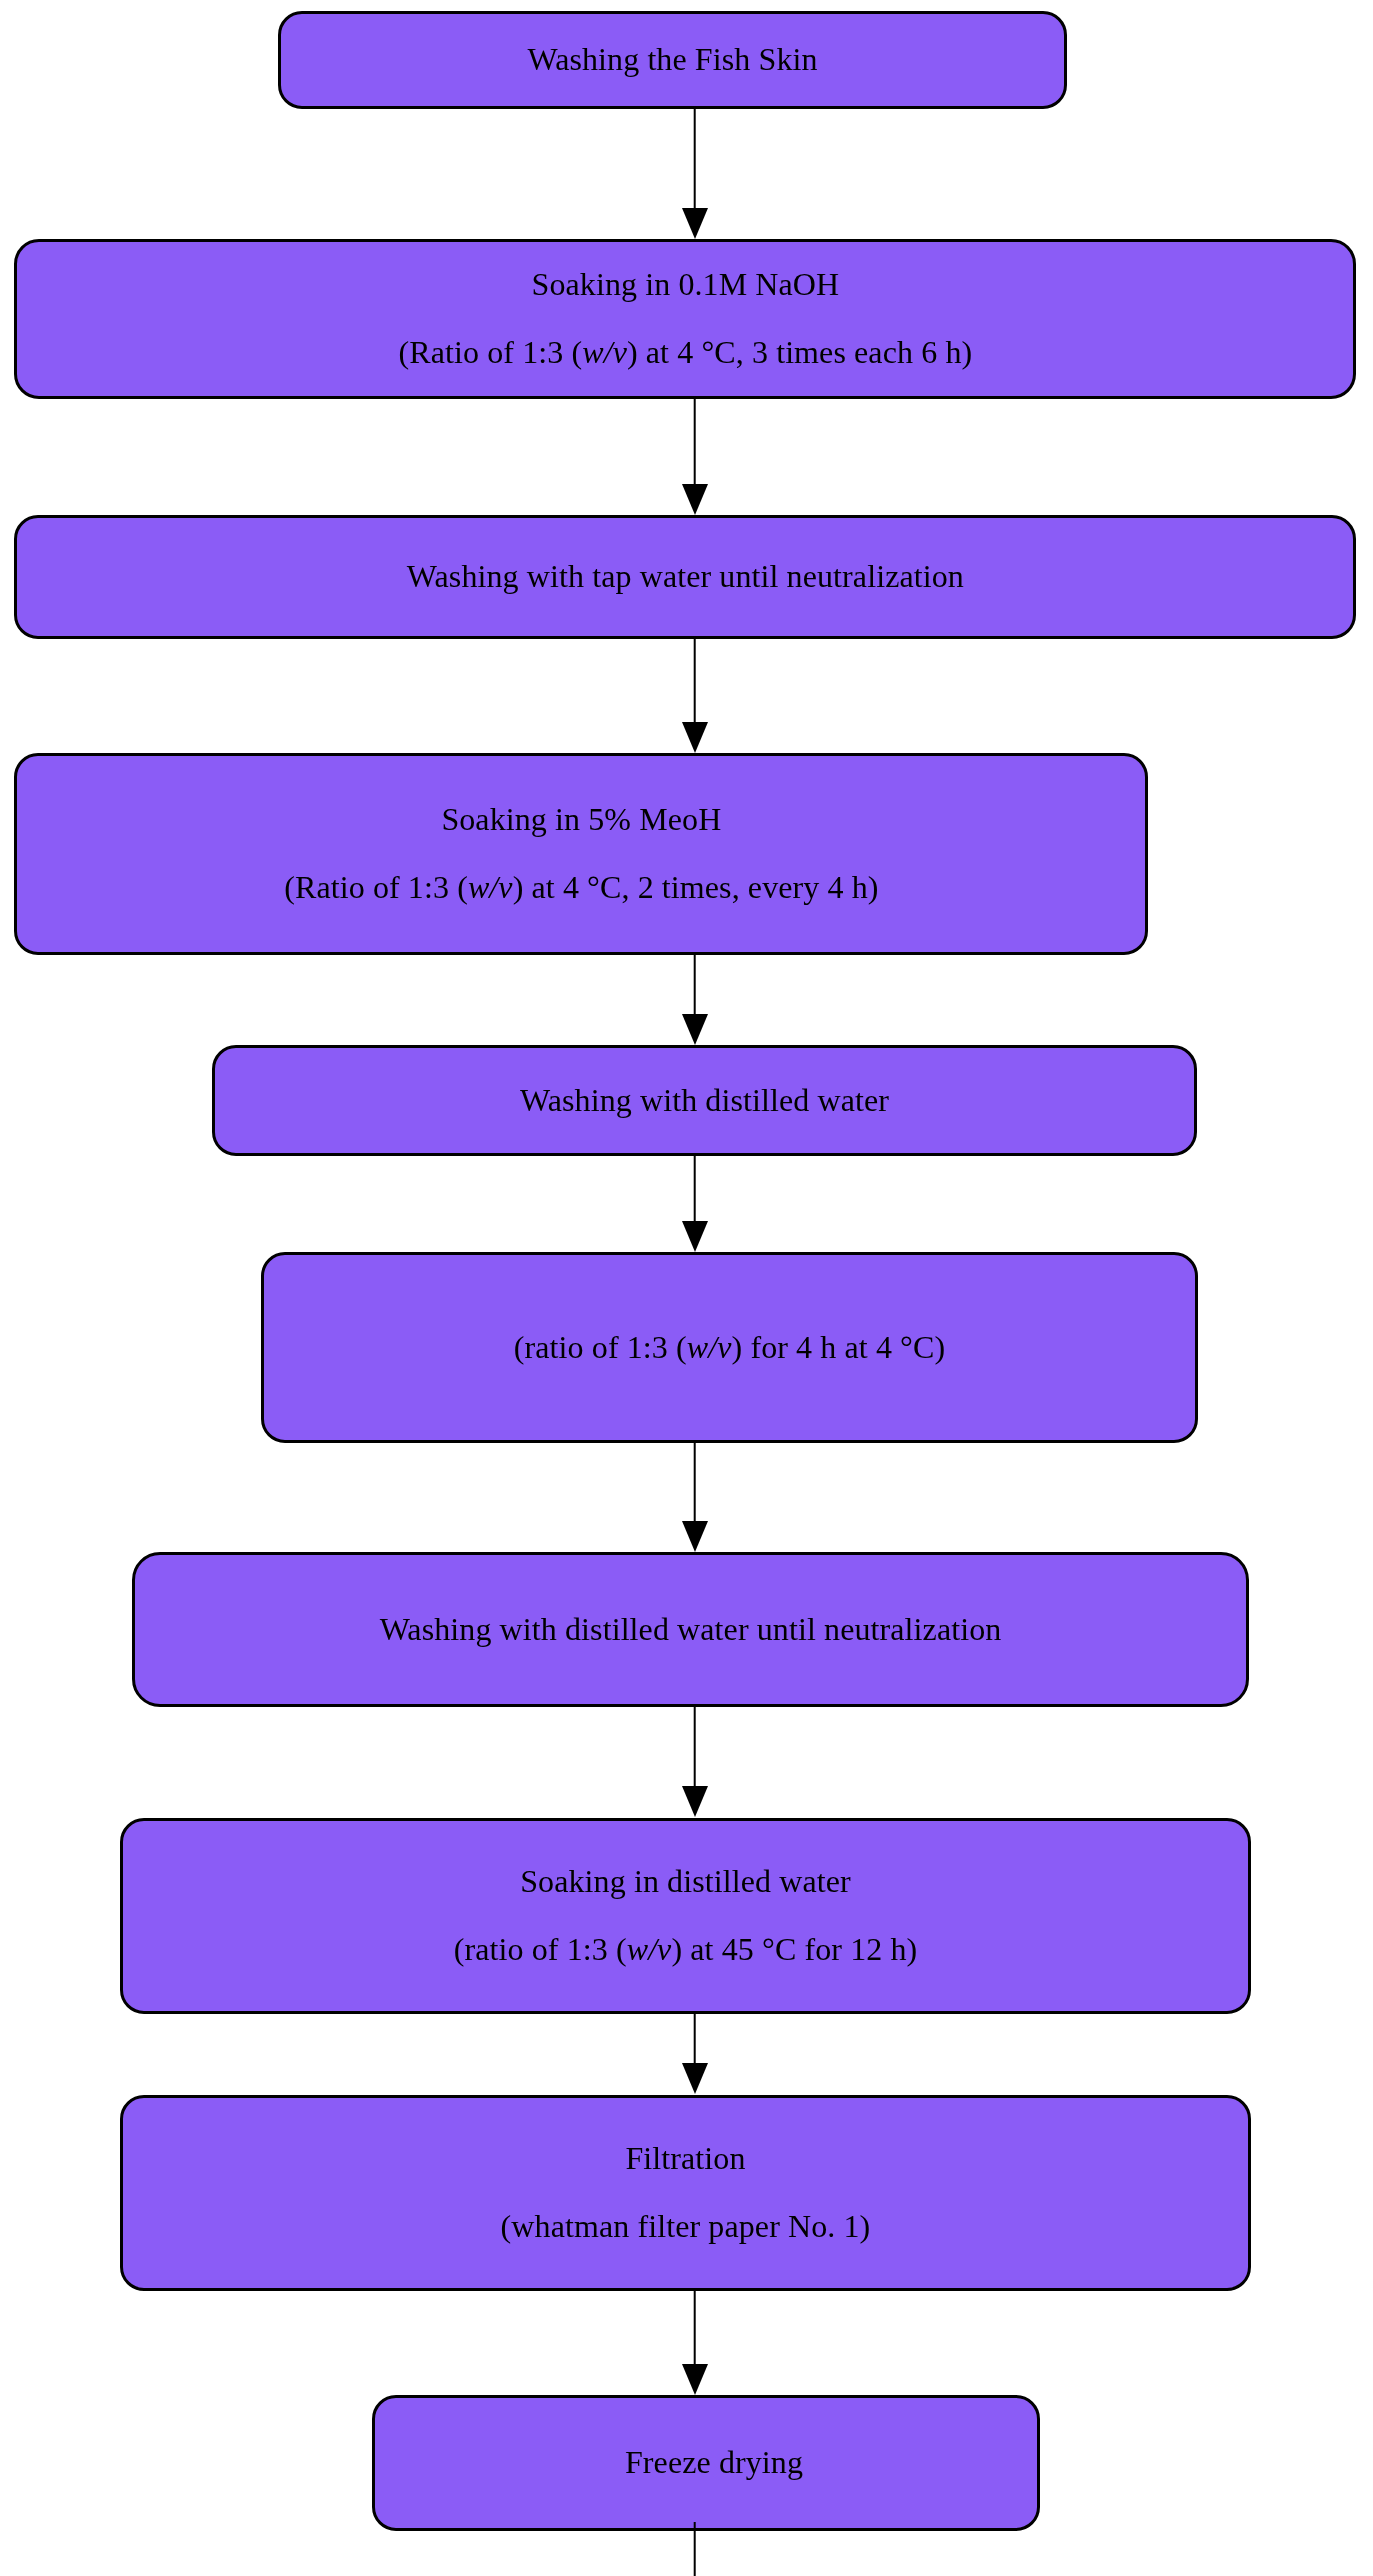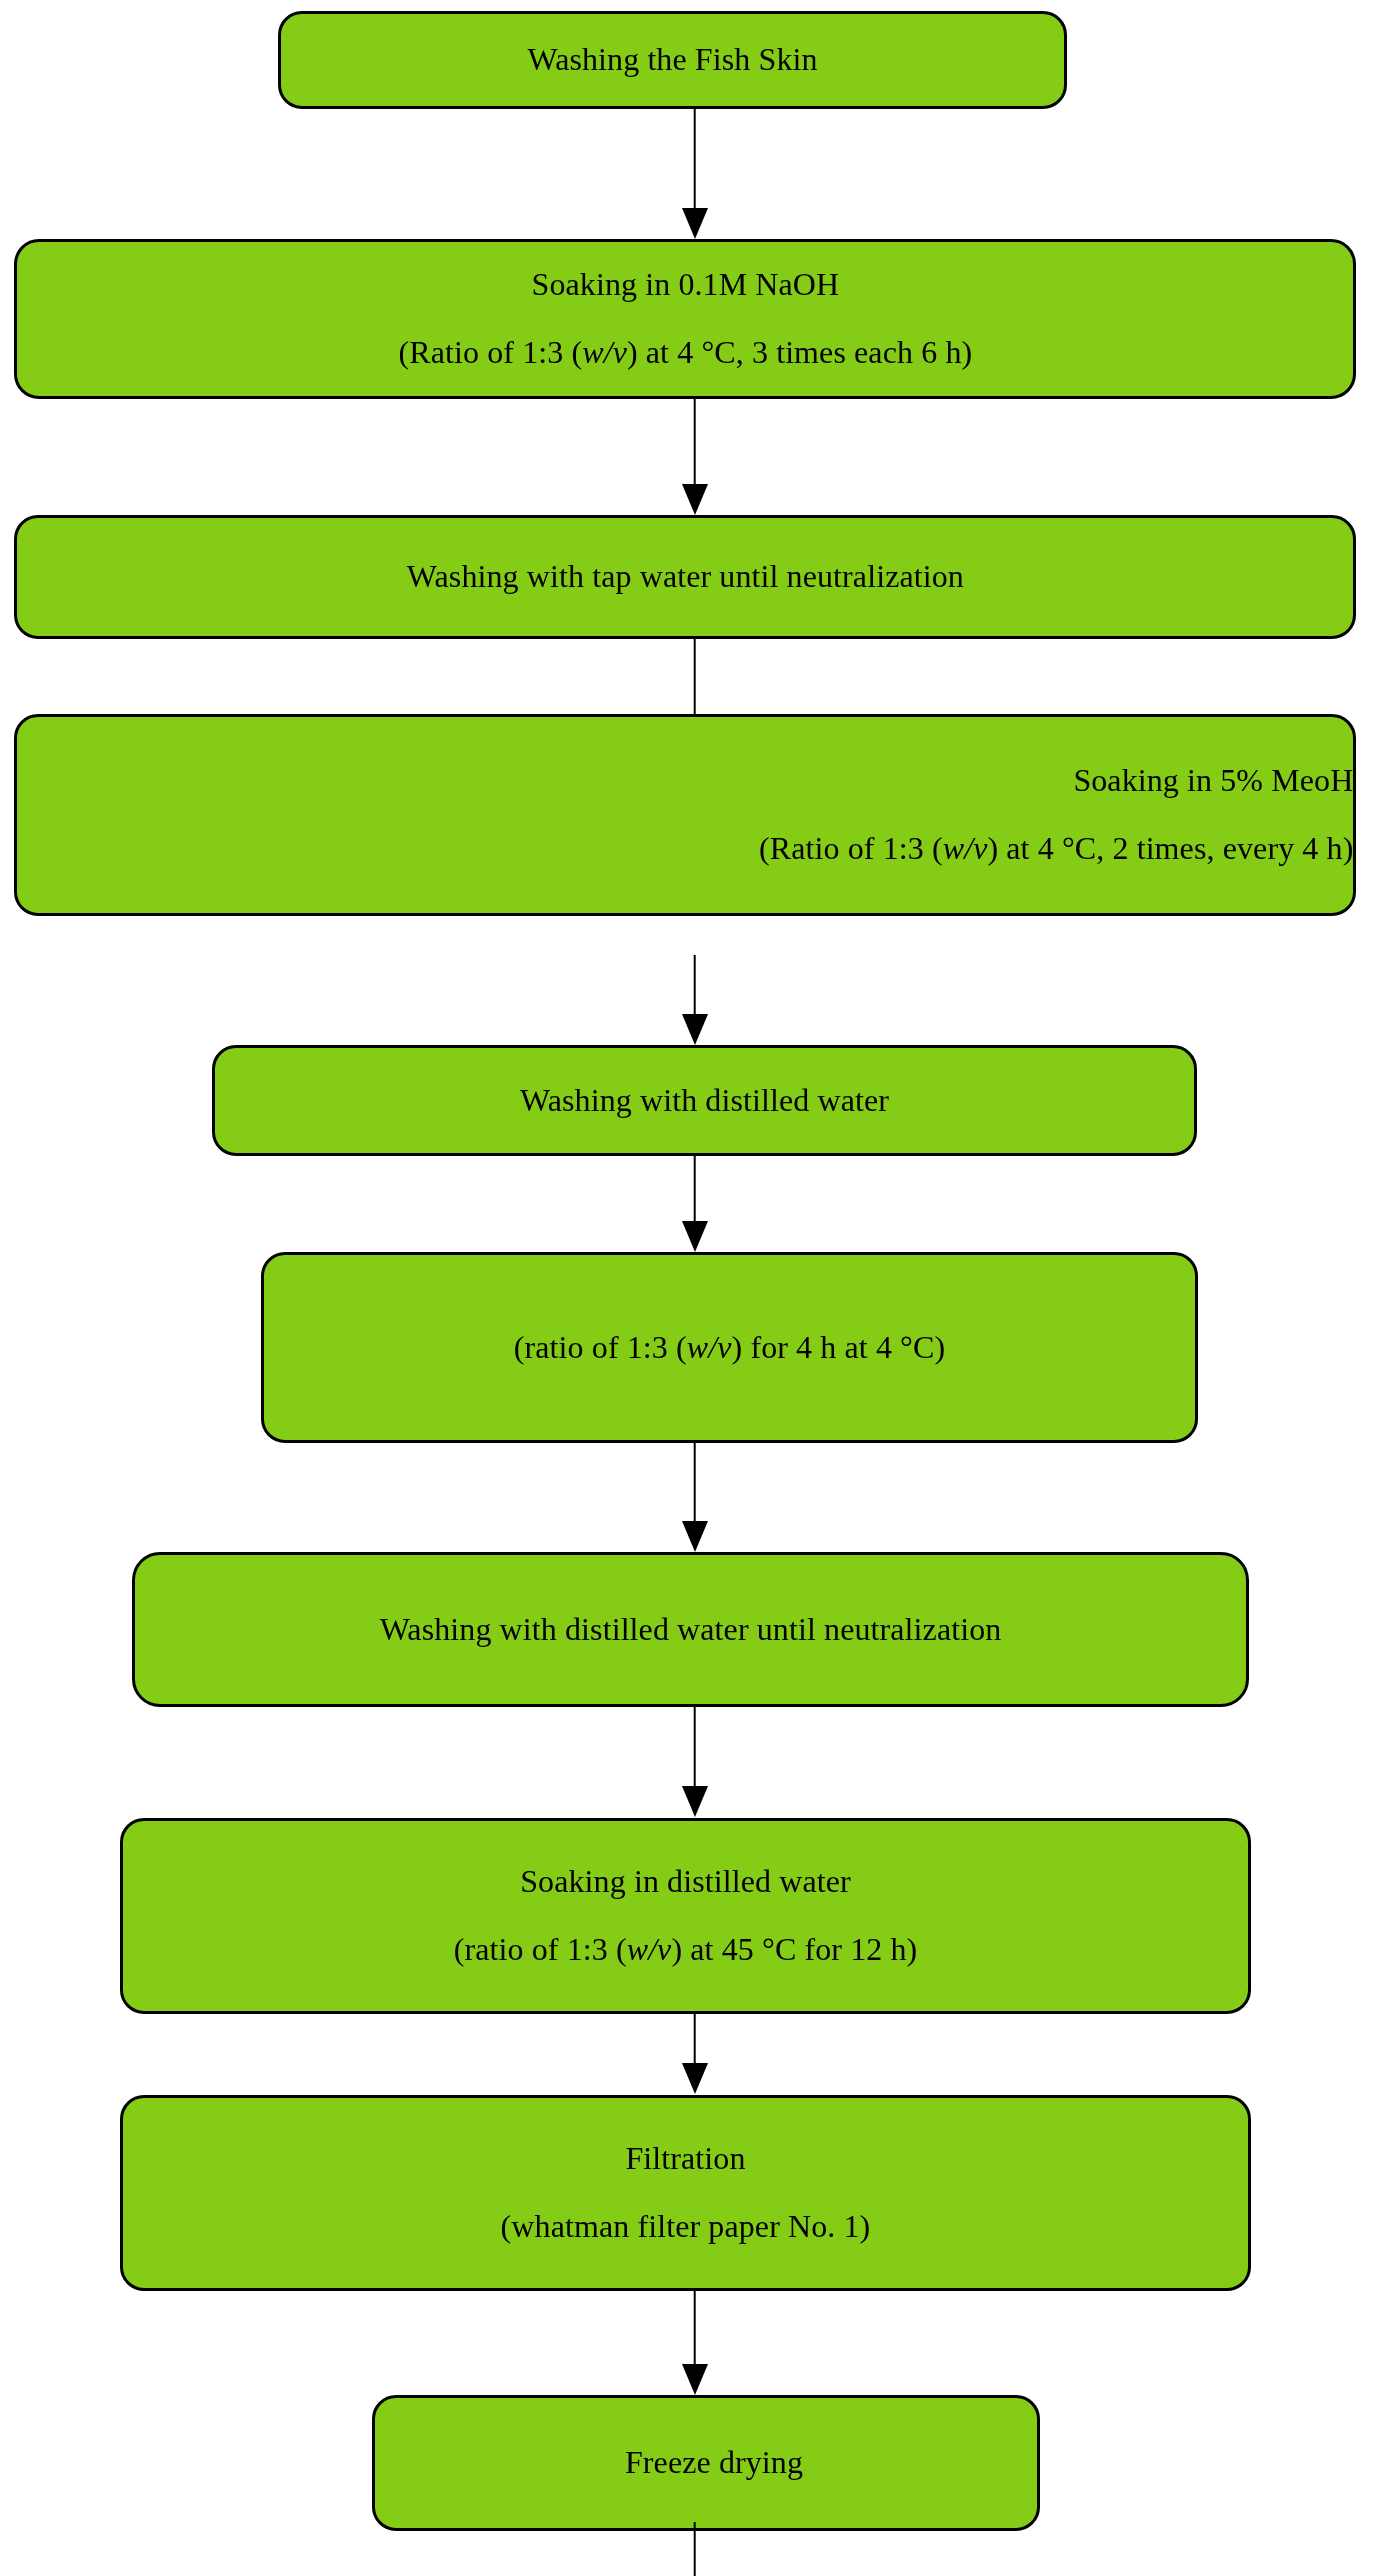--- a/index.html
+++ b/index.html
@@ -20,21 +20,21 @@
     position: relative;
     width: 1374px;
     height: 2785px;
     background: #ffffff;
   }
 
   
   .node {
     position: absolute;
     box-sizing: border-box;
-    background: #84cc16;
+    background: #8b5cf6;
     border: 3.6px solid #000000;
     border-radius: 24px;
     display: flex;
     flex-direction: column;
     align-items: center;
     justify-content: center;
     text-align: center;
     line-height: 1.62;
   }
   .node .line {
@@ -103,21 +103,21 @@
 
   <div class="node" style="left:14.4px; top:515px; width:1342px; height:124px;">
     <span class="line">Washing with tap water until neutralization</span>
   </div>
 
   <div class="connector" style="left:679px; top:639px; height:114px; transform:none;">
     <div class="shaft" style="height:83px;"></div>
     <div class="head"></div>
   </div>
 
-  <div class="node" style="left:14.4px; top:714px; width:1342px; height:202px;align-items:flex-end;">
+  <div class="node" style="left:14.4px; top:753px; width:1134px; height:202px;">
     <span class="line">Soaking in 5% MeoH</span>
     <span class="line"><span>(Ratio of 1:3 (</span><span class="wv">w/v</span><span>) at 4 °C, 2 times, every 4 h)</span></span>
   </div>
 
   <div class="connector" style="left:679px; top:955px; height:90px; transform:none;">
     <div class="shaft" style="height:59px;"></div>
     <div class="head"></div>
   </div>
 
   <div class="node" style="left:212px; top:1045px; width:985px; height:111px;">

